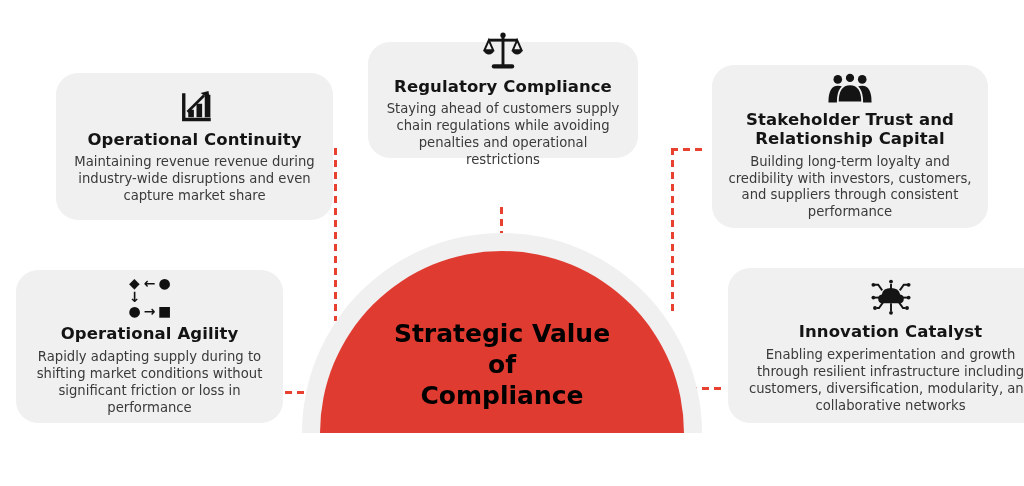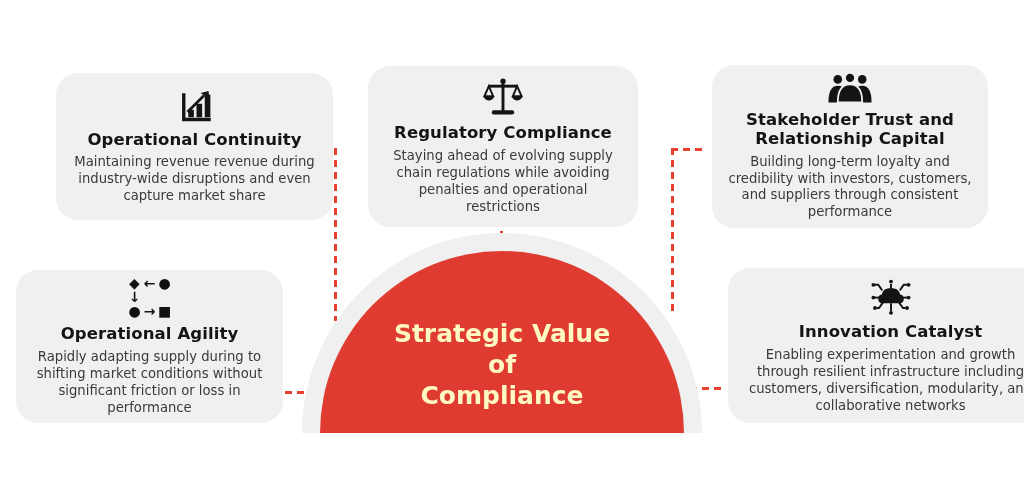--- a/index.html
+++ b/index.html
@@ -22,21 +22,21 @@
   .ring {
     position:absolute; left:302px; top:233px; width:400px; height:200px;
     border-radius:200px 200px 0 0; background:#F0F0F0;
   }
   .dome {
     position:absolute; left:320px; top:251px; width:364px; height:182px;
     border-radius:182px 182px 0 0; background:#E03B30;
     display:flex; flex-direction:column; align-items:center; justify-content:center;
     padding-top:44px; box-sizing:border-box;
   }
-  .dome-line { color:#fef9c3; font-weight:bold; font-size:25px; line-height:1.24; text-align:center; }
+  .dome-line { color:#000000; font-weight:bold; font-size:25px; line-height:1.24; text-align:center; }
   
   .conn-h { position:absolute; height:2.5px;
     background:repeating-linear-gradient(90deg,#E8412F 0 7px,transparent 7px 12px); }
   .conn-v { position:absolute; width:2.5px;
     background:repeating-linear-gradient(180deg,#E8412F 0 7px,transparent 7px 12px); }
   
   .wf {
     display:grid; grid-template-columns:repeat(3,15px); grid-auto-rows:14px;
     font-size:14px; font-weight:bold; color:#111; line-height:14px; text-align:center;
   }
@@ -71,35 +71,35 @@
         <rect x="26" y="21" width="7.5" height="18" fill="#141414"></rect>
         <rect x="37" y="9" width="7.5" height="30" fill="#141414"></rect>
         <line x1="14" y1="32" x2="36" y2="10" stroke="#141414" stroke-width="3.5"></line>
         <polygon points="42,4 43.5,15 31.5,6.5" fill="#141414"></polygon>
       </svg>
     </div>
     <div class="card-title">Operational Continuity</div>
     <div class="card-body">Maintaining revenue revenue during industry-wide disruptions and even capture market share</div>
   </div>
 
-  <div class="card" style="left:368px; top:42px; width:270px; height:161px;margin-top:24px;">
+  <div class="card" style="left:368px; top:42px; width:270px; height:116px;">
     <div class="card-icon">
       <svg width="40" height="40" viewBox="0 0 48 48">
         <circle cx="24" cy="5" r="3.2" fill="#141414"></circle>
         <line x1="24" y1="5" x2="24" y2="41" stroke="#141414" stroke-width="3.5"></line>
         <line x1="7" y1="11" x2="41" y2="11" stroke="#141414" stroke-width="3.5"></line>
         <path d="M7 11 L1.8 23 L12.2 23 Z" fill="none" stroke="#141414" stroke-width="2.4"></path>
         <path d="M1 24 A6.6 6.6 0 0 0 13.2 24 Z" fill="#141414"></path>
         <path d="M41 11 L35.8 23 L46.2 23 Z" fill="none" stroke="#141414" stroke-width="2.4"></path>
         <path d="M34.8 24 A6.6 6.6 0 0 0 47 24 Z" fill="#141414"></path>
         <line x1="13" y1="42.5" x2="35" y2="42.5" stroke="#141414" stroke-width="5" stroke-linecap="round"></line>
       </svg>
     </div>
     <div class="card-title">Regulatory Compliance</div>
-    <div class="card-body">Staying ahead of evolving supply chain regulations while avoiding penalties and operational restrictions</div>
+    <div class="card-body">Staying ahead of customers supply chain regulations while avoiding penalties and operational restrictions</div>
   </div>
 
   <div class="card" style="left:712px; top:65px; width:276px; height:163px;align-items:center;">
     <div class="card-icon">
       <svg width="46" height="32" viewBox="0 0 64 44">
         <circle cx="15" cy="10" r="6" fill="#141414"></circle>
         <circle cx="49" cy="10" r="6" fill="#141414"></circle>
         <path d="M2 42 Q2 19 15 19 Q23 19 26 26 L26 42 Z" fill="#141414"></path>
         <path d="M62 42 Q62 19 49 19 Q41 19 38 26 L38 42 Z" fill="#141414"></path>
         <circle cx="32" cy="8" r="7" fill="#141414" stroke="#F0F0F0" stroke-width="2.5"></circle>

